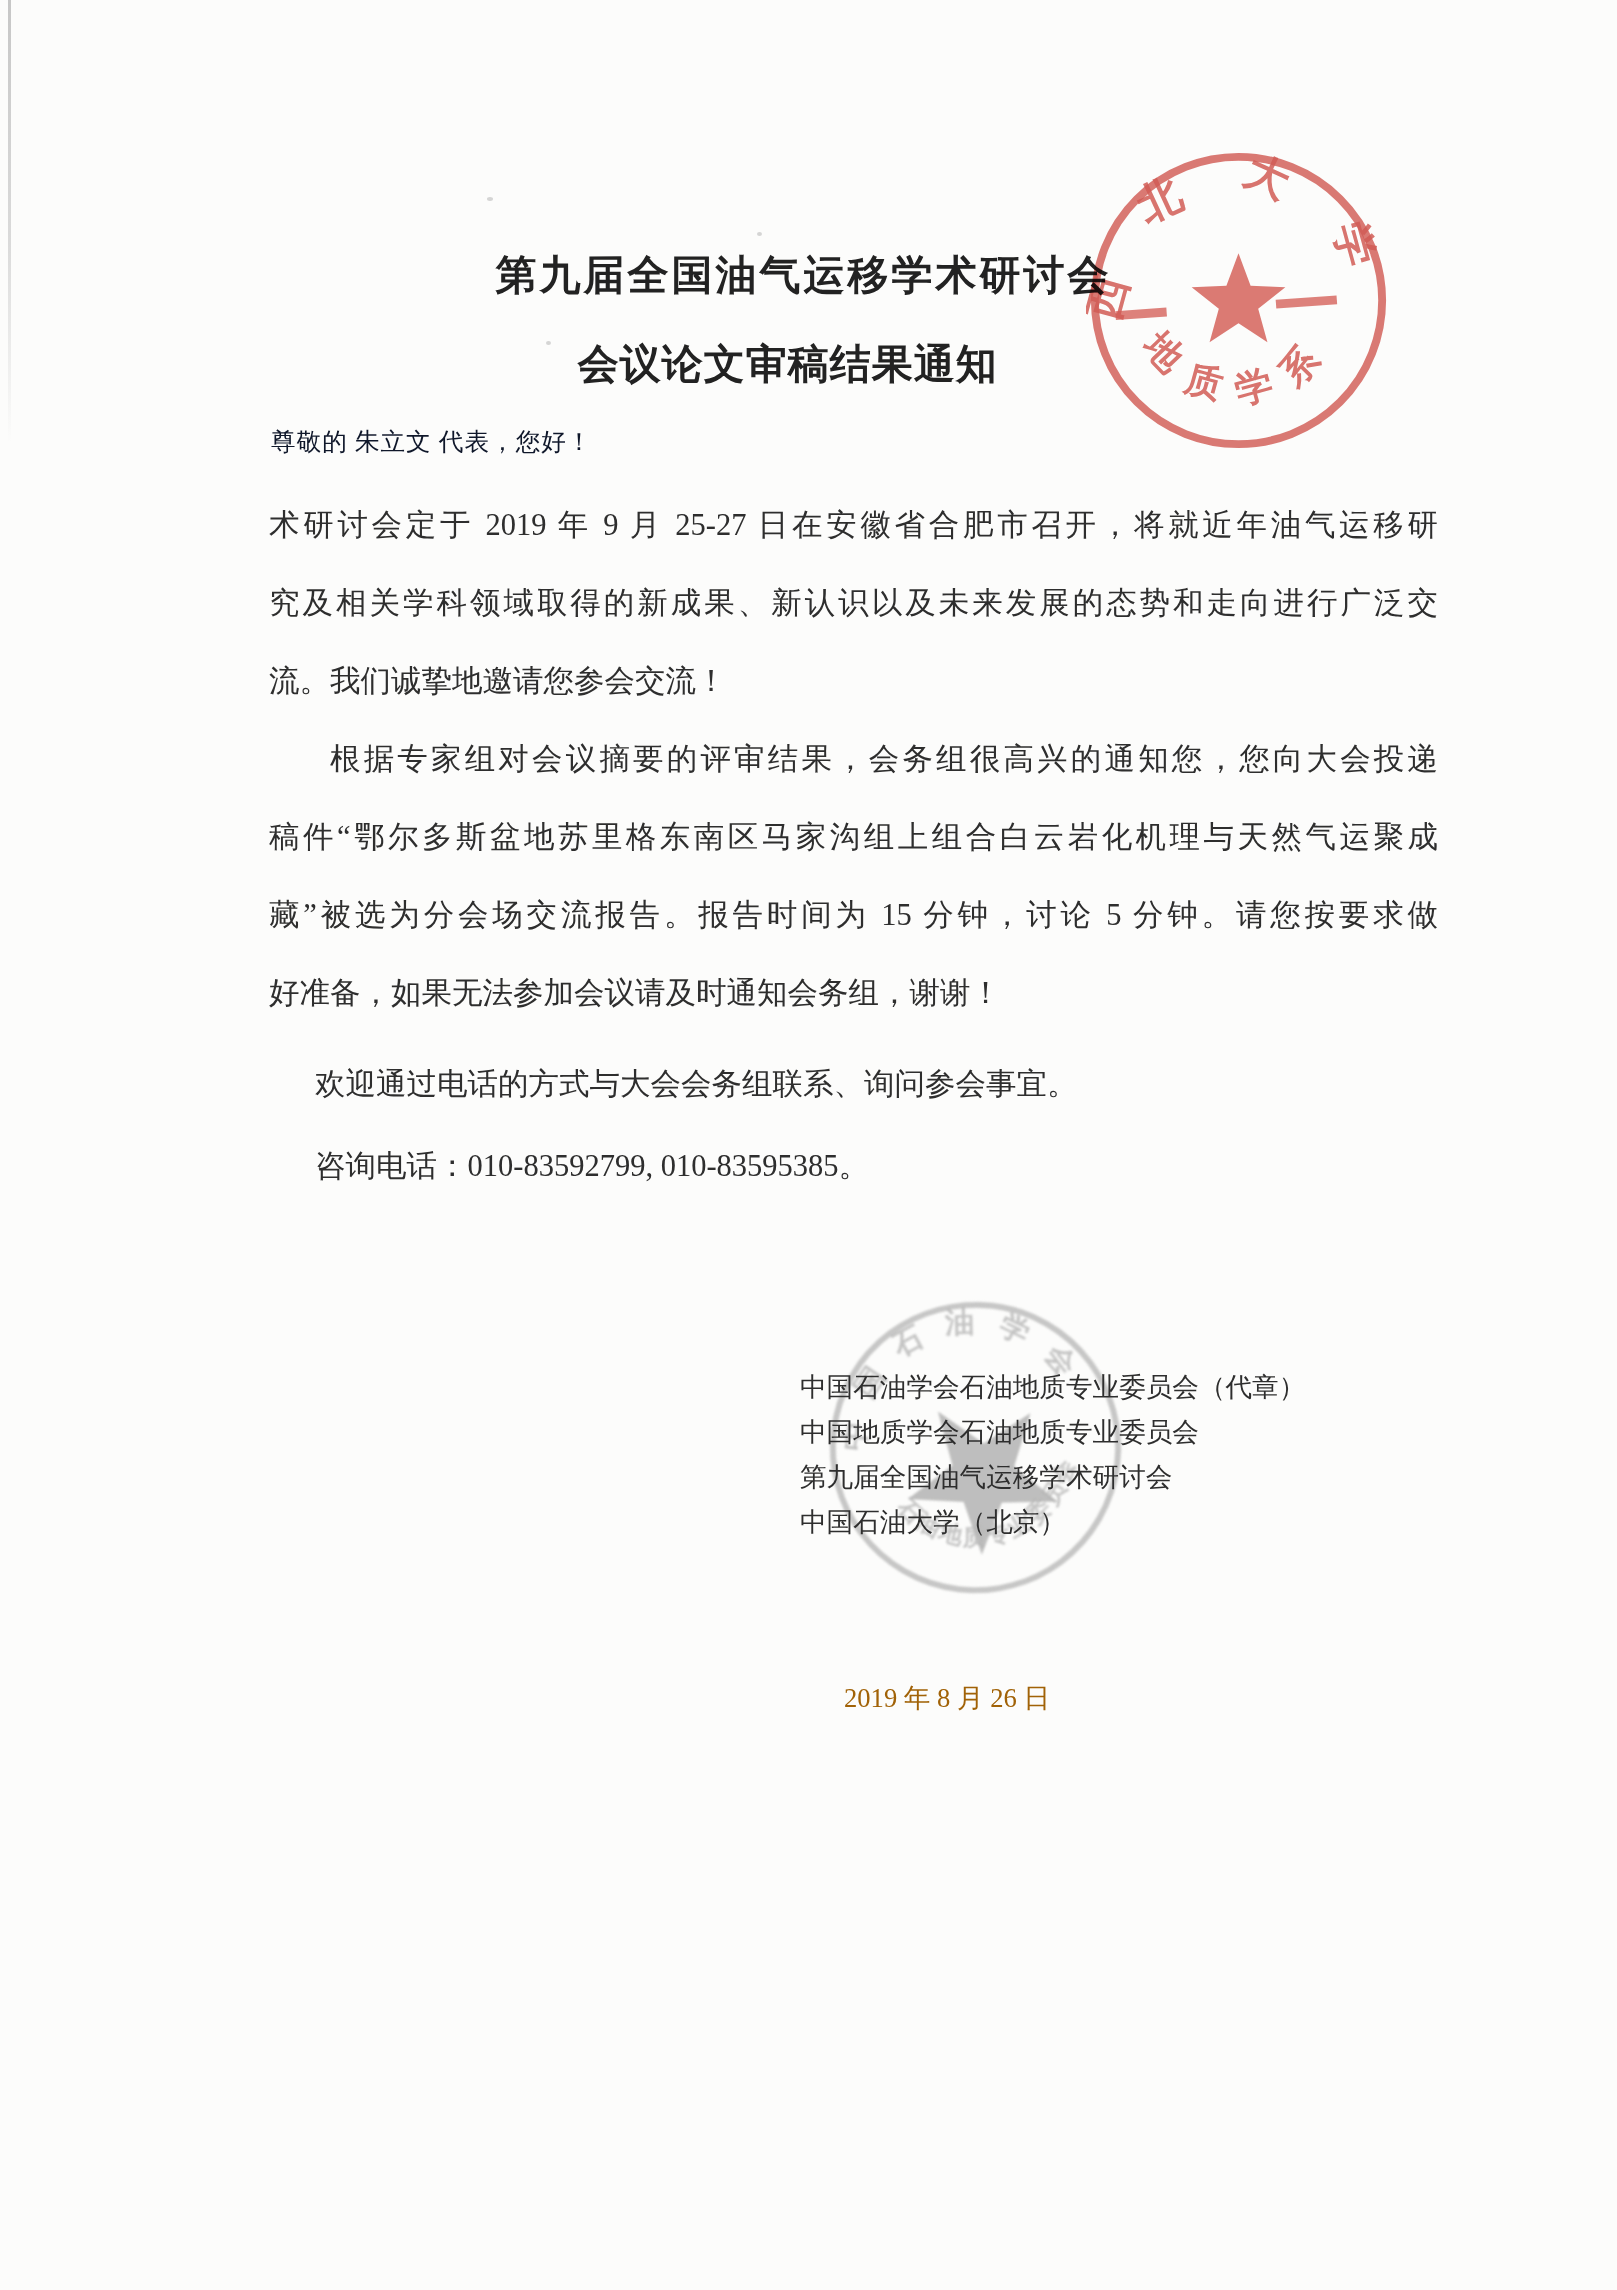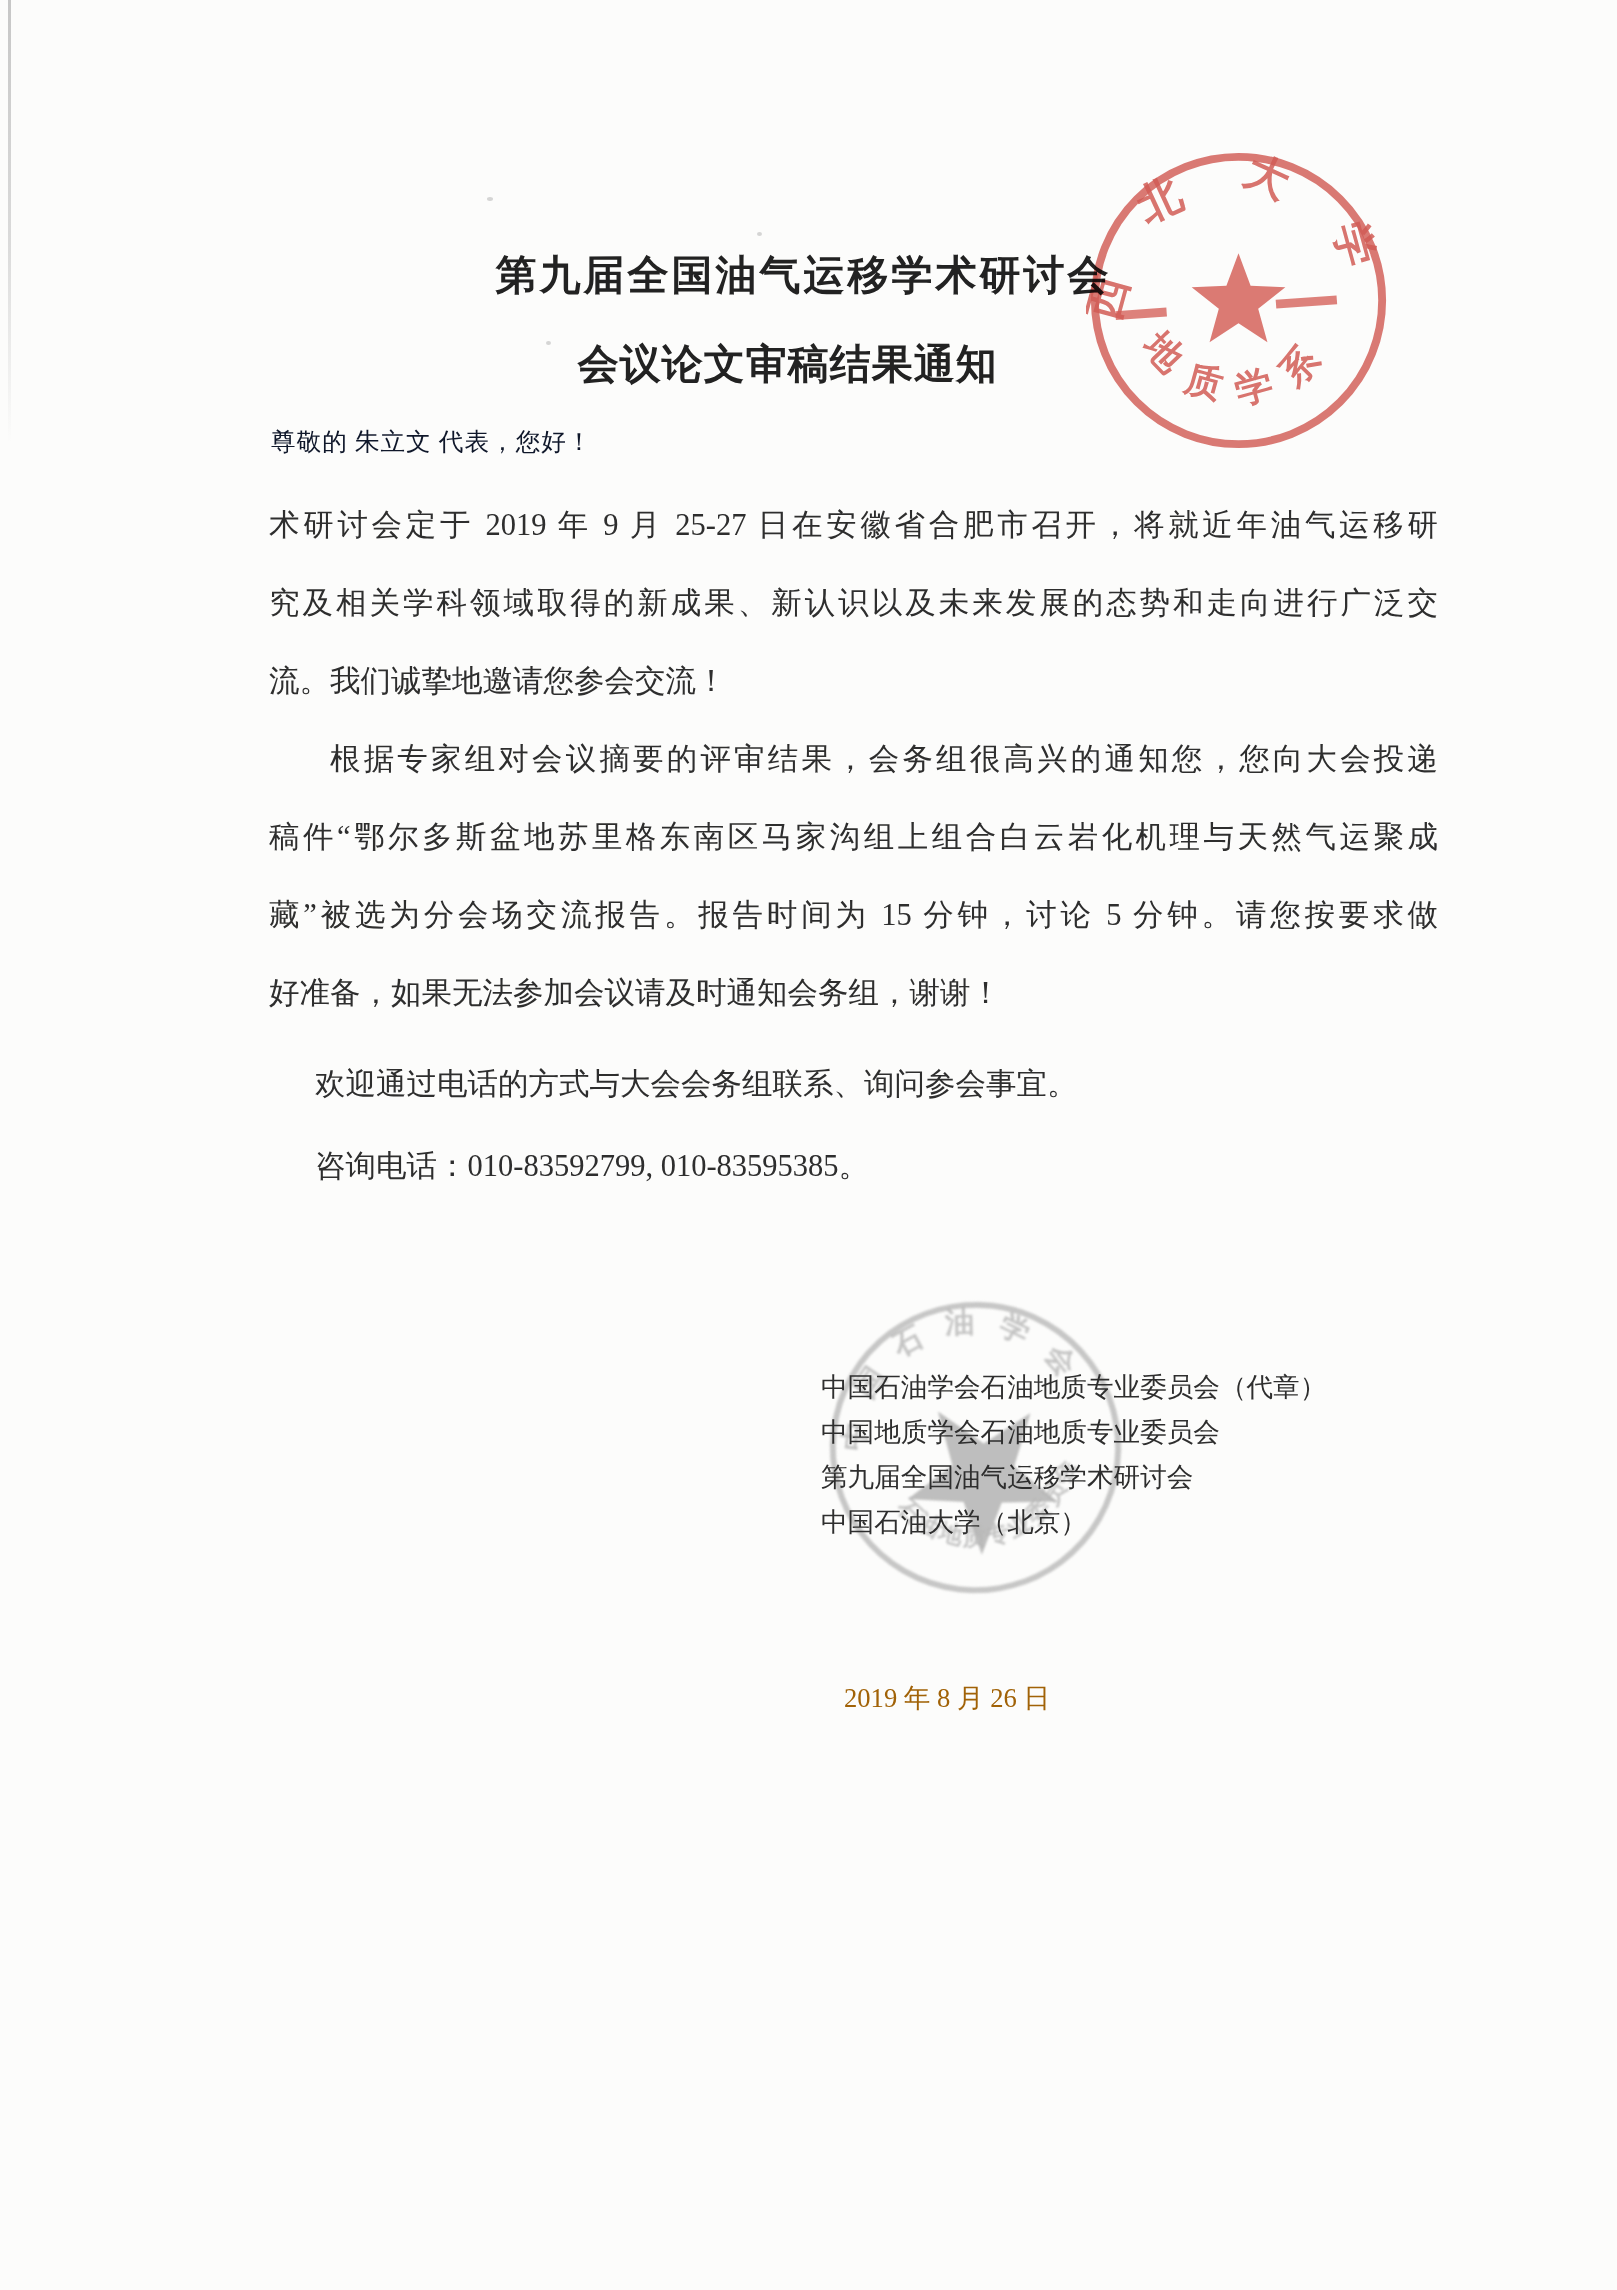--- a/index.html
+++ b/index.html
@@ -47,21 +47,21 @@
   }
   .bline { line-height:78px; height:78px; white-space:nowrap; }
   .just { text-align:justify; text-align-last:justify; white-space:normal; }
   .ind2 { text-indent:61px; }
   .ind15 { text-indent:46px; }
   .mt1 { margin-top:12.8px; }
   .mt2 { margin-top:3.9px; }
 
   
   .sig-block {
-    position:absolute; left:821px; top:1365px; z-index:2;
+    position:absolute; left:800px; top:1365px; z-index:2;
     font-size:26.6px; line-height:45px; color:#2e2e2e;
   }
   .letter-date {
     position:absolute; left:844px; top:1676px; z-index:2;
     font-size:26.6px; line-height:45px; color:#a16207;
   }
 
   
   .red-seal {
     position:absolute; left:1086px; top:148px; width:305px; height:305px;

